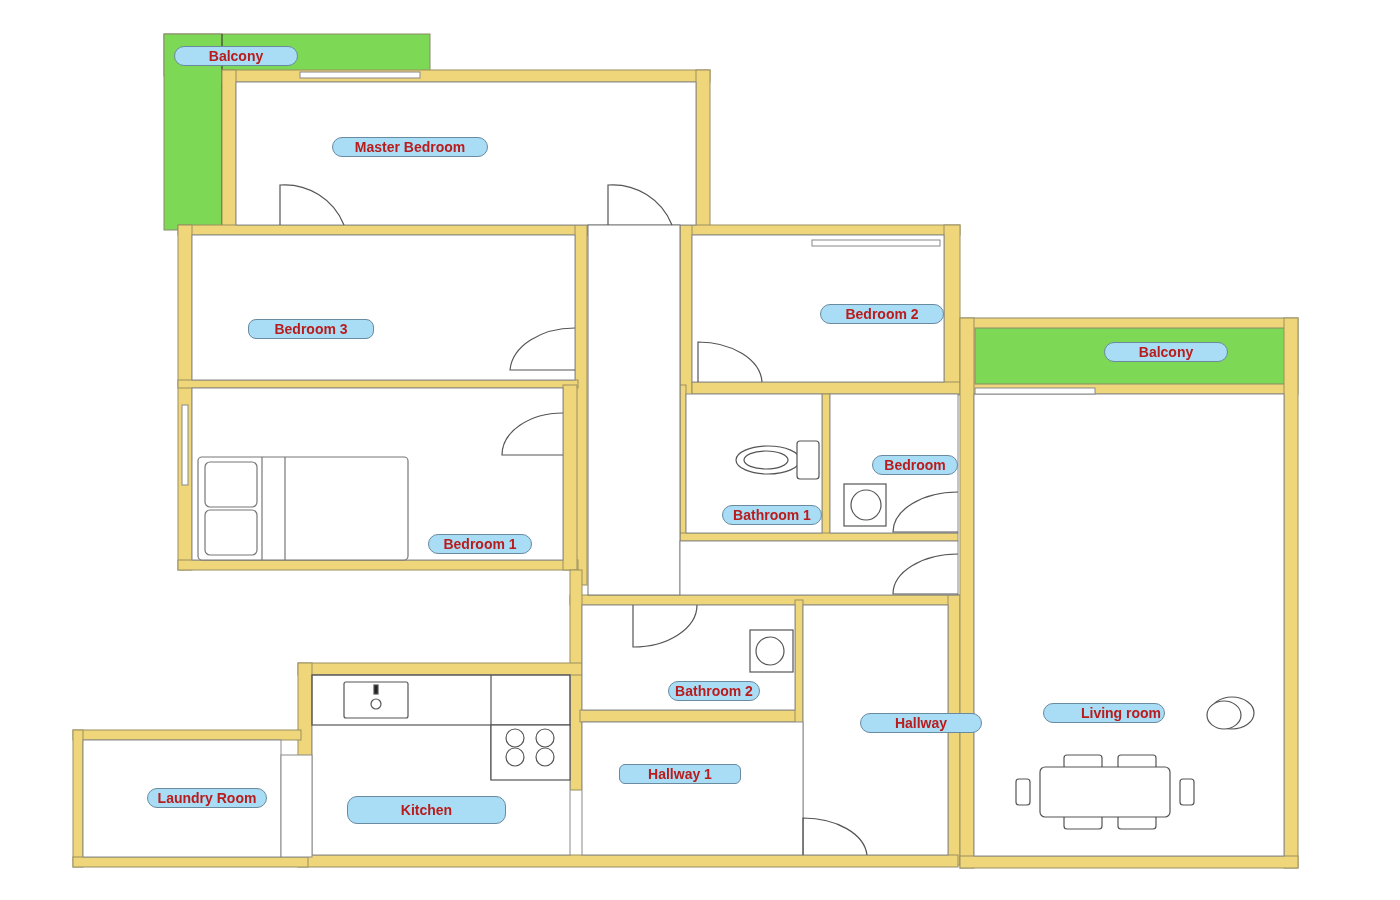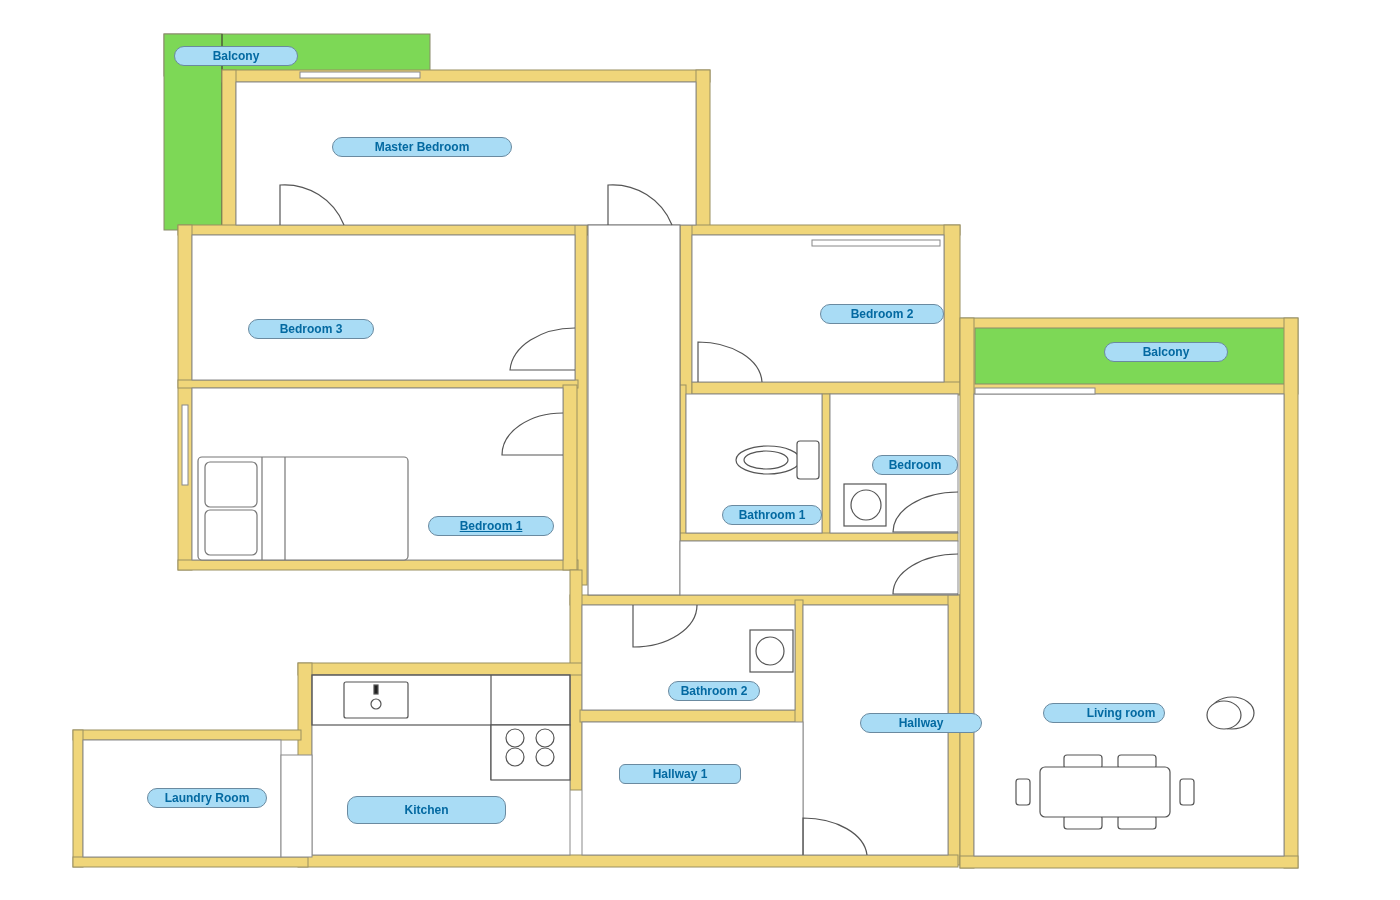--- a/index.html
+++ b/index.html
@@ -1,19 +1,19 @@
 <!DOCTYPE html>
 <html><head>
 <meta charset="utf-8">
 <style>
   html,body{margin:0;padding:0;background:#ffffff;}
   body{width:1400px;height:900px;position:relative;overflow:hidden;font-family:"Liberation Sans",sans-serif;}
   svg{position:absolute;left:0;top:0;}
   .label{position:absolute;background:#a9dcf5;border:1.5px solid #6a8aa0;border-radius:10px;
-    color:#0369a1;font-weight:bold;font-size:12px;display:flex;align-items:center;justify-content:center;
+    color:#b91c1c;font-weight:bold;font-size:14px;display:flex;align-items:center;justify-content:center;
     height:20px;box-sizing:border-box;white-space:nowrap;}
 </style>
 </head>
 <body>
 
 <svg width="1400" height="900" viewBox="0 0 1400 900">
   <g stroke="#8a8a6a" stroke-width="1">
 
     <rect x="164" y="34" width="266" height="42" fill="#7dd856"></rect>
     <rect x="164" y="34" width="58" height="196" fill="#7dd856"></rect>
@@ -148,23 +148,23 @@
     <rect x="1180" y="779" width="14" height="26" rx="3"></rect>
     <rect x="1040" y="767" width="130" height="50" rx="5"></rect>
   </g>
   <g fill="#fff" stroke="#555" stroke-width="1.2">
     <ellipse cx="1232" cy="713" rx="22" ry="16"></ellipse>
     <ellipse cx="1224" cy="715" rx="17" ry="14"></ellipse>
   </g>
 </svg>
 
 <div class="label" style="left:174px;top:46px;width:124px;">Balcony</div>
-<div class="label" style="left:332px;top:137px;width:180px;">Master Bedroom</div>
-<div class="label" style="left:248px;top:319px;width:126px;">Bedroom 3</div>
-<div class="label" style="left:428px;top:516px;width:126px;text-decoration:underline;">Bedroom 1</div>
+<div class="label" style="left:332px;top:137px;width:156px;">Master Bedroom</div>
+<div class="label" style="left:248px;top:319px;width:126px;border-radius:8px;">Bedroom 3</div>
+<div class="label" style="left:428px;top:534px;width:104px;">Bedroom 1</div>
 <div class="label" style="left:820px;top:304px;width:124px;">Bedroom 2</div>
 <div class="label" style="left:1104px;top:342px;width:124px;">Balcony</div>
 <div class="label" style="left:872px;top:455px;width:86px;">Bedroom</div>
 <div class="label" style="left:722px;top:505px;width:100px;">Bathroom 1</div>
 <div class="label" style="left:668px;top:681px;width:92px;">Bathroom 2</div>
 <div class="label" style="left:815px;top:713px;width:122px;margin-left:45px;">Hallway</div>
 <div class="label" style="left:1043px;top:703px;width:122px;padding-left:34px;">Living room</div>
 <div class="label" style="left:619px;top:764px;width:122px;border-radius:6px;">Hallway 1</div>
 <div class="label" style="left:147px;top:788px;width:120px;">Laundry Room</div>
 <div class="label" style="left:347px;top:796px;width:159px;height:28px;">Kitchen</div>

